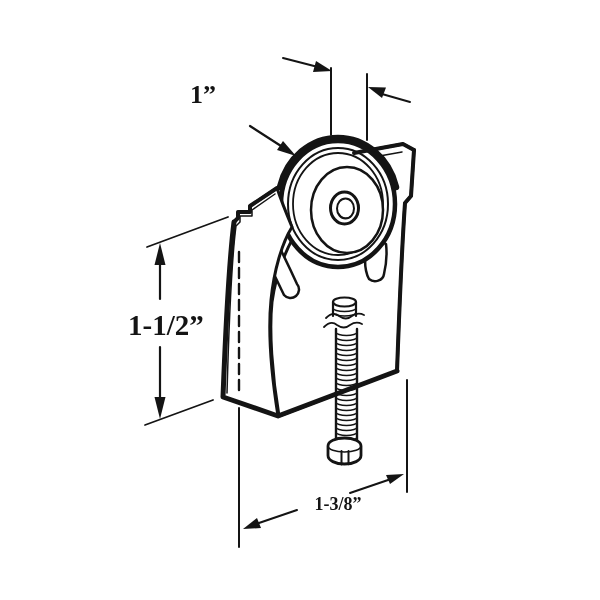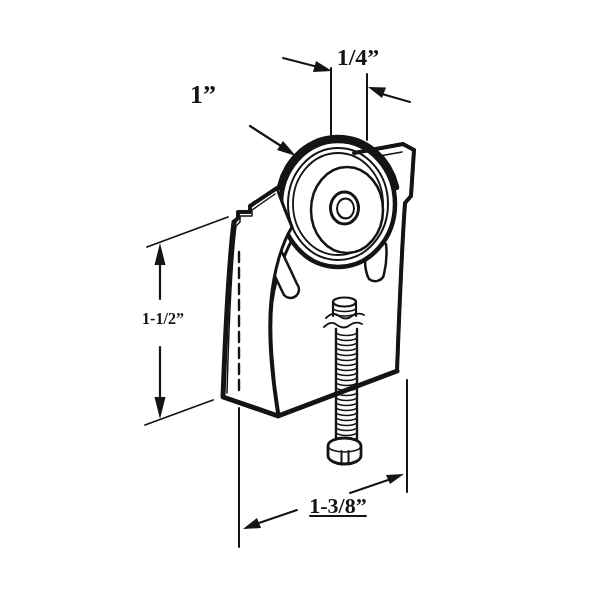--- a/index.html
+++ b/index.html
@@ -3,22 +3,22 @@
 <meta charset="utf-8">
 <style>
   html,body{margin:0;padding:0;background:#ffffff;}
   #stage{position:relative;width:600px;height:600px;background:#ffffff;overflow:hidden;
          font-family:"Liberation Serif","DejaVu Serif",serif;}
   #stage svg{position:absolute;left:0;top:0;}
   .dimlabel{position:absolute;color:#141414;font-weight:bold;line-height:1;white-space:nowrap;}
   .lbl-quarter{left:328px;top:45px;width:60px;text-align:center;font-size:24px;}
   .lbl-one{left:168px;top:82px;width:70px;text-align:center;font-size:26px;}
   .lbl-diam{left:153px;top:110px;width:100px;text-align:center;font-size:23px;}
-  .lbl-height{left:128px;top:311px;width:70px;text-align:center;font-size:16px;}
-  .lbl-width{left:303px;top:495px;width:70px;text-align:center;font-size:22px;text-decoration:underline;}
+  .lbl-height{left:128px;top:311px;width:70px;text-align:center;font-size:29px;}
+  .lbl-width{left:303px;top:495px;width:70px;text-align:center;font-size:18px;}
   .watermark{position:absolute;left:424px;top:494px;width:162px;height:96px;color:#b5b5b5;}
   .wm-line{position:absolute;font-weight:bold;line-height:1;white-space:nowrap;}
   .wm-allabout{left:0;top:5px;width:128px;text-align:center;font-size:17px;letter-spacing:1.5px;}
   .wm-amp{left:116px;top:-7px;font-size:56px;}
   .wm-doors{left:0;top:19px;width:118px;text-align:center;font-size:27px;letter-spacing:2.5px;}
   .wm-windows{left:0;top:41px;width:162px;text-align:center;font-size:28px;letter-spacing:1.5px;}
   .wm-site{left:0;top:70px;width:162px;text-align:center;font-size:20px;letter-spacing:0.5px;}
 </style>
 </head>
 <body>
@@ -99,19 +99,18 @@
         <path d="M239,408 V547"></path>
         <path d="M407,380 V492"></path>
         <path d="M256,524 L297,510"></path>
         <polygon points="243,529 261,528 257,518" fill="#141414" stroke="none"></polygon>
         <path d="M350,493 L391,479"></path>
         <polygon points="404,474 390,484 386,475" fill="#141414" stroke="none"></polygon>
       </g>
     </g>
   </svg>
 
-  <div class="dimlabel lbl-quarter">1/4”</div>
   <div class="dimlabel lbl-one">1”</div>
   <div class="dimlabel lbl-height">1-1/2”</div>
   <div class="dimlabel lbl-width">1-3/8”</div>
 
 
 </div>
 
 </body></html>

